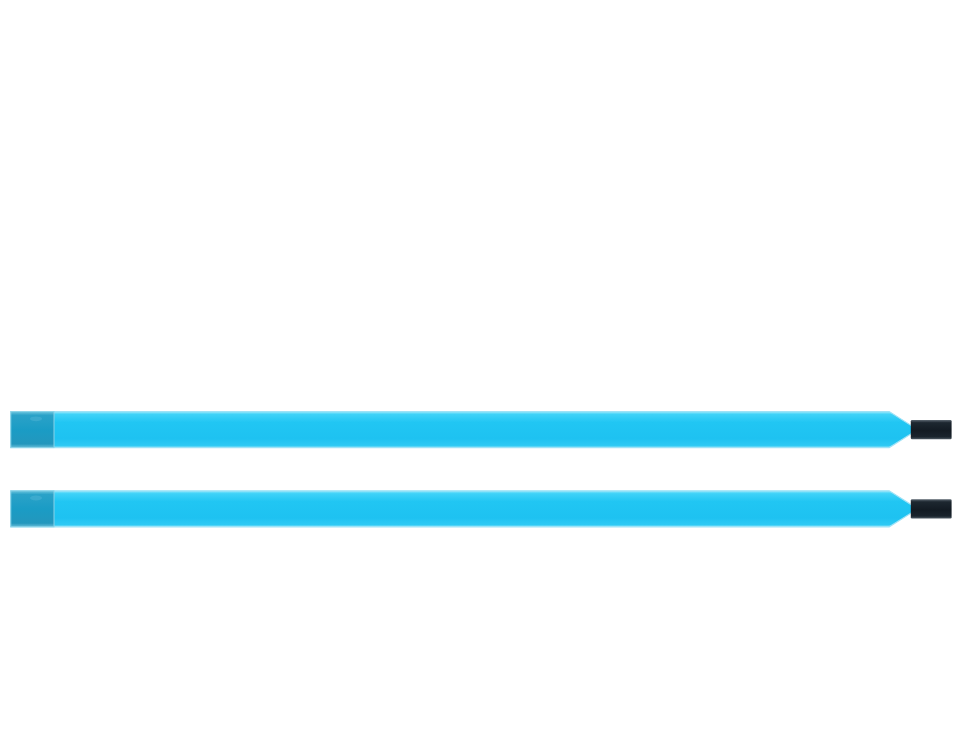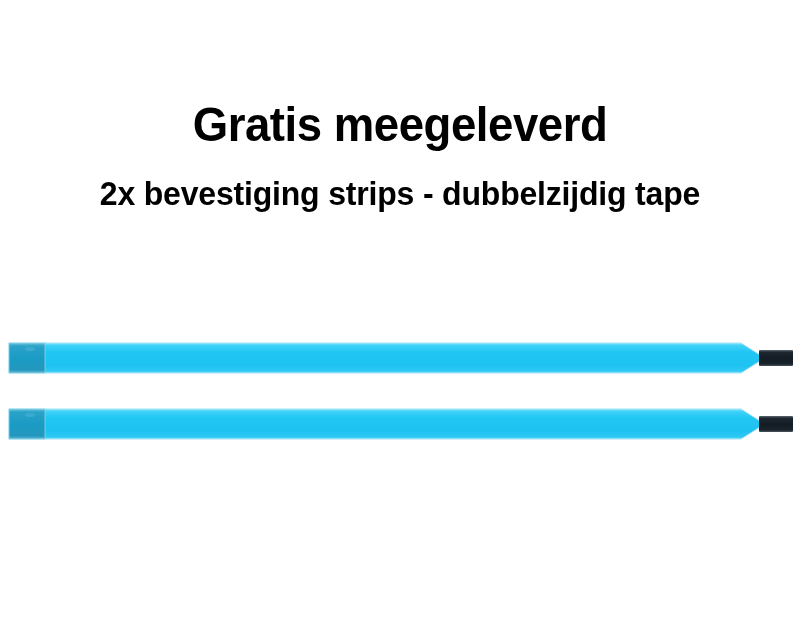--- a/index.html
+++ b/index.html
@@ -56,24 +56,20 @@
   #strip-1 { left: 8px; top: 340px; width: 786px; }
   #strip-2 { left: 8px; top: 406px; width: 786px; }
 
   .strip svg { display: block; }
 </style>
 </head>
 <body>
 
 <div id="canvas">
 
-  <div class="headline-block">
-    <div class="headline">Gratis meegeleverd</div>
-    <div class="subheadline">2x bevestiging strips - dubbelzijdig tape</div>
-  </div>
 
   <div class="strip" id="strip-1">
     <svg width="786" height="36" viewBox="0 0 786 36" xmlns="http://www.w3.org/2000/svg">
       <defs>
         <linearGradient id="tapeGrad1" x1="0" y1="0" x2="0" y2="1">
           <stop offset="0%" stop-color="#8fe6fb"></stop>
           <stop offset="8%" stop-color="#3fd2f8"></stop>
           <stop offset="30%" stop-color="#21c6f3"></stop>
           <stop offset="75%" stop-color="#1ec2f1"></stop>
           <stop offset="94%" stop-color="#2ec9f4"></stop>

